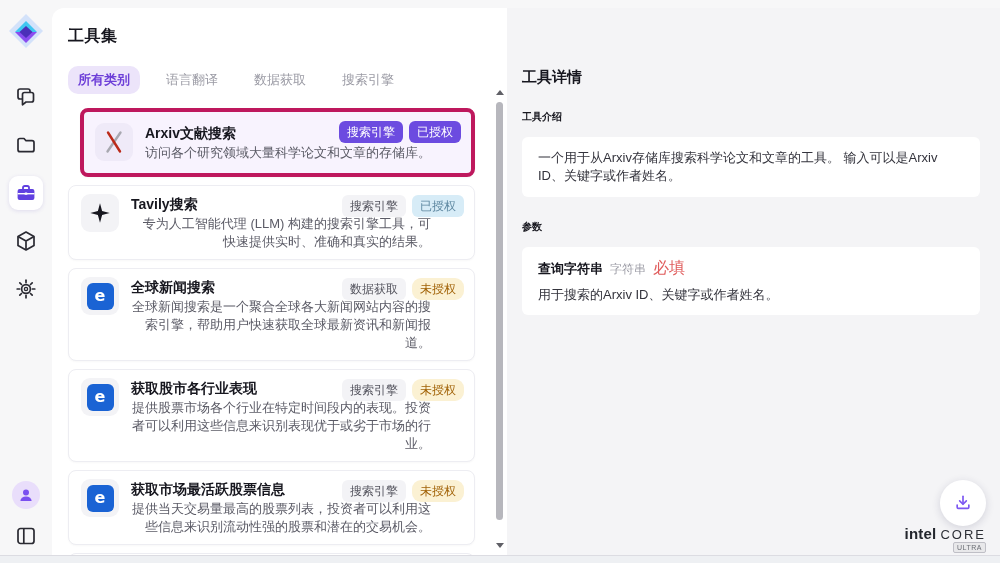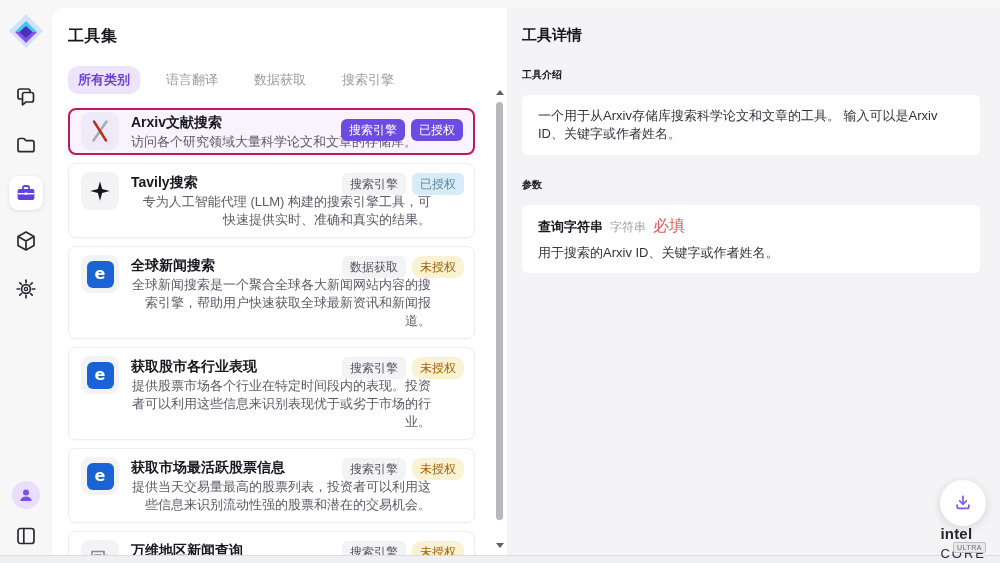--- a/index.html
+++ b/index.html
@@ -25,21 +25,21 @@
   
   .list-pane { position:relative; width:455px; flex:0 0 455px; padding:18px 0 0 16px; overflow:hidden; }
   .list-title { font-size:16px; font-weight:bold; color:#17171f; letter-spacing:.5px; }
   .tabs { display:flex; align-items:center; gap:16px; margin-top:19px; }
   .tab { font-size:13px; color:#9a9aa4; padding:5px 10px; border-radius:10px; cursor:pointer; white-space:nowrap; }
   .tab.active { background:#ece4fa; color:#6d3fd8; font-weight:bold; }
 
   .cards { margin-top:14px; width:407px; display:flex; flex-direction:column; gap:8px; }
   .card { position:relative; background:#ffffff; border:1px solid #ededf2; border-radius:8px;
           padding:8px 12px; display:flex; gap:12px; cursor:pointer; box-shadow:0 1px 2px rgba(20,20,40,.03); }
-  .card.selected { border:2px solid #be185d; background:#f8f3fe; padding:2px 11px; }
+  .card.selected { border:4px solid #be185d; background:#f8f3fe; padding:11px 11px;margin-left:12px; }
   .tool-icon { flex:0 0 38px; width:38px; height:38px; border-radius:9px; background:#f3f3f6;
                display:flex; align-items:center; justify-content:center; }
   .card.selected .tool-icon { background:#efeaf8; }
   .tool-body { padding-top:1px; }
   .tool-title { font-size:14px; font-weight:bold; color:#17171f; line-height:18px; margin-bottom:2px; }
   .tool-desc { font-size:13px; color:#5b5b66; line-height:18px; max-width:300px;text-align:right; }
   .badges { position:absolute; top:9px; right:10px; display:flex; gap:6px; }
   .badge { font-size:12px; line-height:12px; padding:5px 8px; border-radius:6px; white-space:nowrap; }
   .badge.purple { background:#6c4be0; color:#ffffff; }
   .badge.gray   { background:#f3f3f6; color:#55555f; }
@@ -50,36 +50,36 @@
 
   
   .scrollbar { position:absolute; top:80px; right:1px; width:12px; height:462px; }
   .scroll-arrow { position:absolute; left:2px; width:0; height:0; border-left:4px solid transparent; border-right:4px solid transparent; cursor:pointer; }
   .scroll-arrow.up { top:2px; border-bottom:5px solid #606066; }
   .scroll-arrow.down { bottom:2px; border-top:5px solid #606066; }
   .scroll-thumb { position:absolute; top:14px; left:2px; width:7px; height:418px; border-radius:4px; background:#b7b7bd; cursor:pointer; }
 
   
   .detail-pane { flex:1; background:#f4f4f6; padding:18px 20px 0 15px; }
-  .detail-title { font-size:15px; font-weight:bold; color:#17171f; }
+  .detail-title { font-size:15px; font-weight:bold; color:#17171f;margin-top:42px; }
   .section-h { font-size:10px; font-weight:bold; color:#17171f; margin-top:23px; }
   .intro-card { margin-top:13px; background:#ffffff; border-radius:6px; padding:12px 16px;
                 font-size:13px; color:#33333c; line-height:18px; }
   .param-card { margin-top:13px; background:#ffffff; border-radius:6px; padding:11px 16px; }
   .param-head { display:flex; align-items:baseline; gap:7px; }
   .param-name { font-size:13px; font-weight:bold; color:#17171f; }
   .param-type { font-size:12px; color:#9a9aa4; }
   .param-required { font-size:16px; color:#e05c5c; }
   .param-desc { margin-top:7px; font-size:13px; color:#33333c; line-height:18px; }
 
   
   .bottom-edge { position:absolute; left:0; right:0; top:555px; height:8px; background:#eef0f3; border-top:1px solid #dcdce2; z-index:50; }
   .fab { position:absolute; top:480px; left:940px; width:46px; height:46px; border-radius:50%; background:#ffffff;
          box-shadow:0 2px 8px rgba(40,40,80,.16); display:flex; align-items:center; justify-content:center; cursor:pointer; z-index:60; }
-  .brand { position:absolute; top:525px; right:14px; z-index:60; display:flex; align-items:baseline; gap:4px;flex-direction:column; }
+  .brand { position:absolute; top:525px; right:14px; z-index:60; display:flex; align-items:baseline; gap:4px; }
   .brand .b1 { font-size:15px; font-weight:bold; color:#23262d; letter-spacing:.2px; }
   .brand .b2 { font-size:13px; font-weight:300; color:#2c2f36; text-transform:uppercase; letter-spacing:2px; }
   .brand .b3 { position:absolute; right:0; top:17px; font-size:7px; color:#6a6d74; background:#e8e8ea;
                border:1px solid #bfbfc6; border-radius:2px; padding:0 3px; line-height:9px; text-transform:uppercase; letter-spacing:.5px; }
 </style>
 </head>
 <body>
 
 <div id="app">
 

